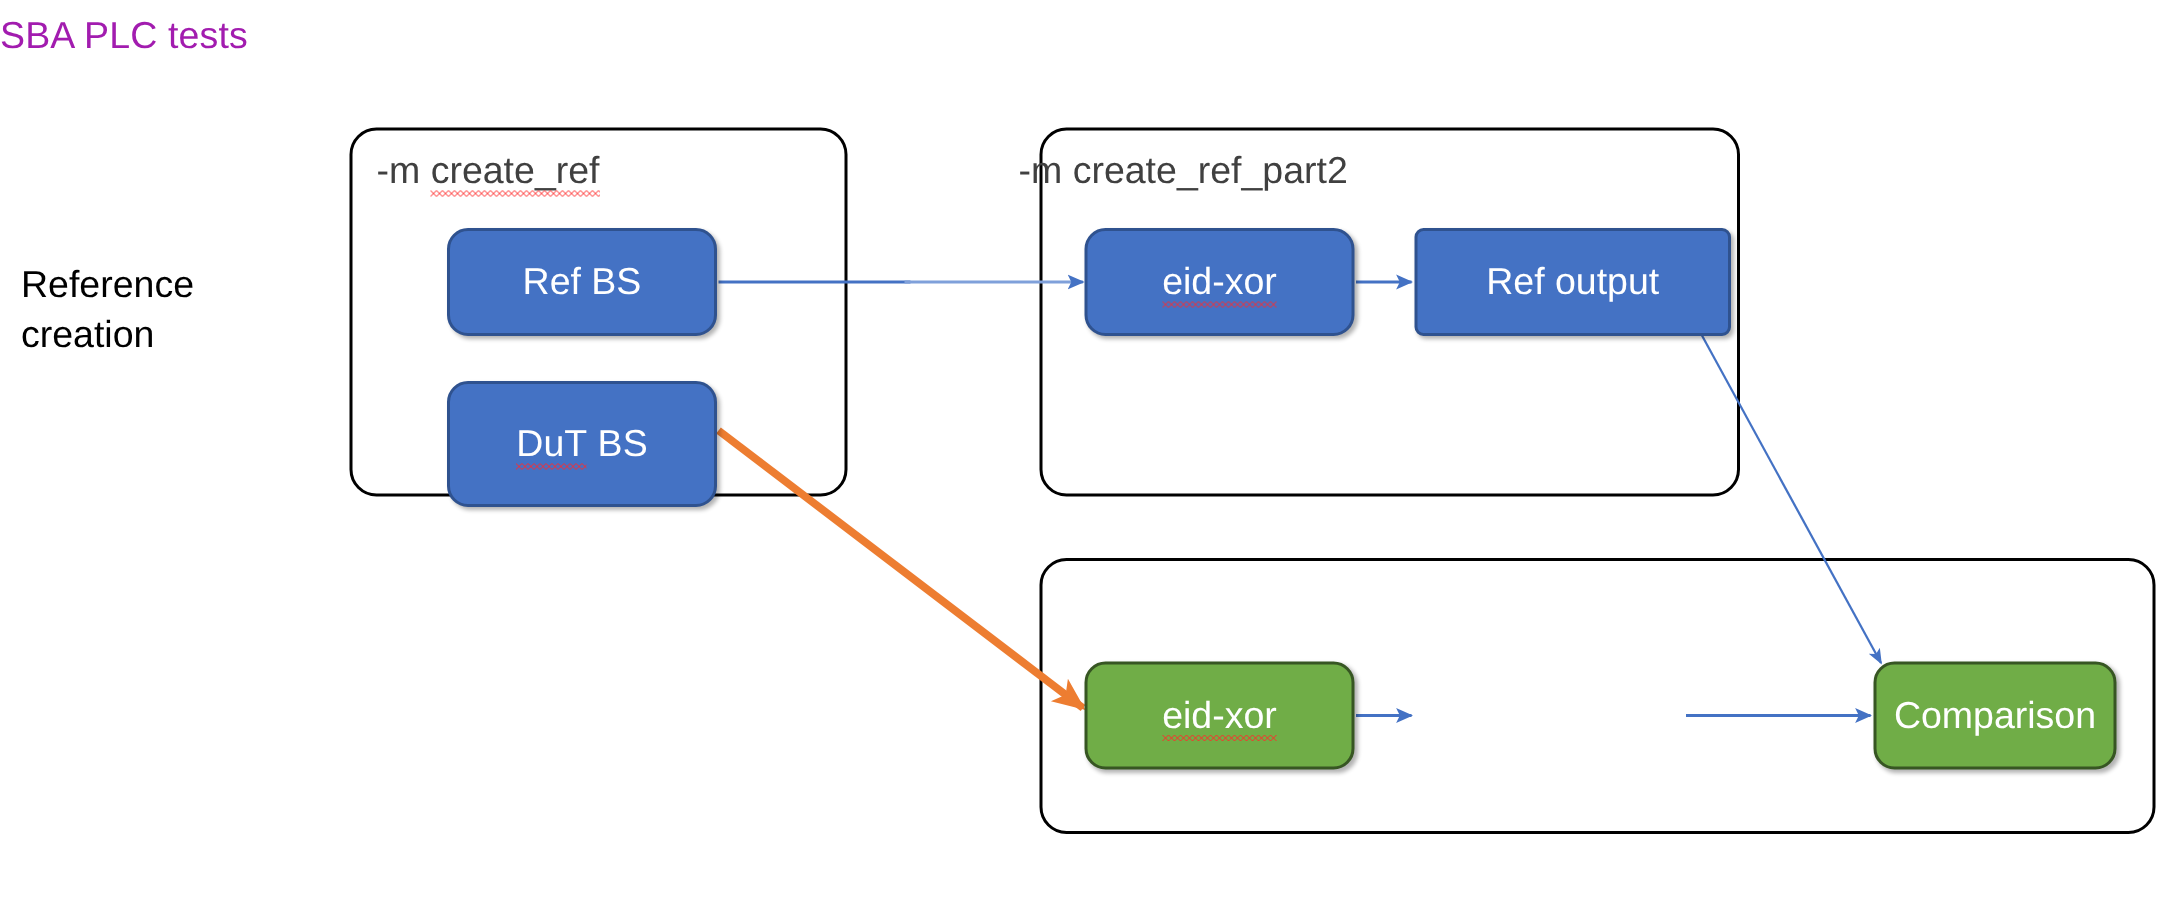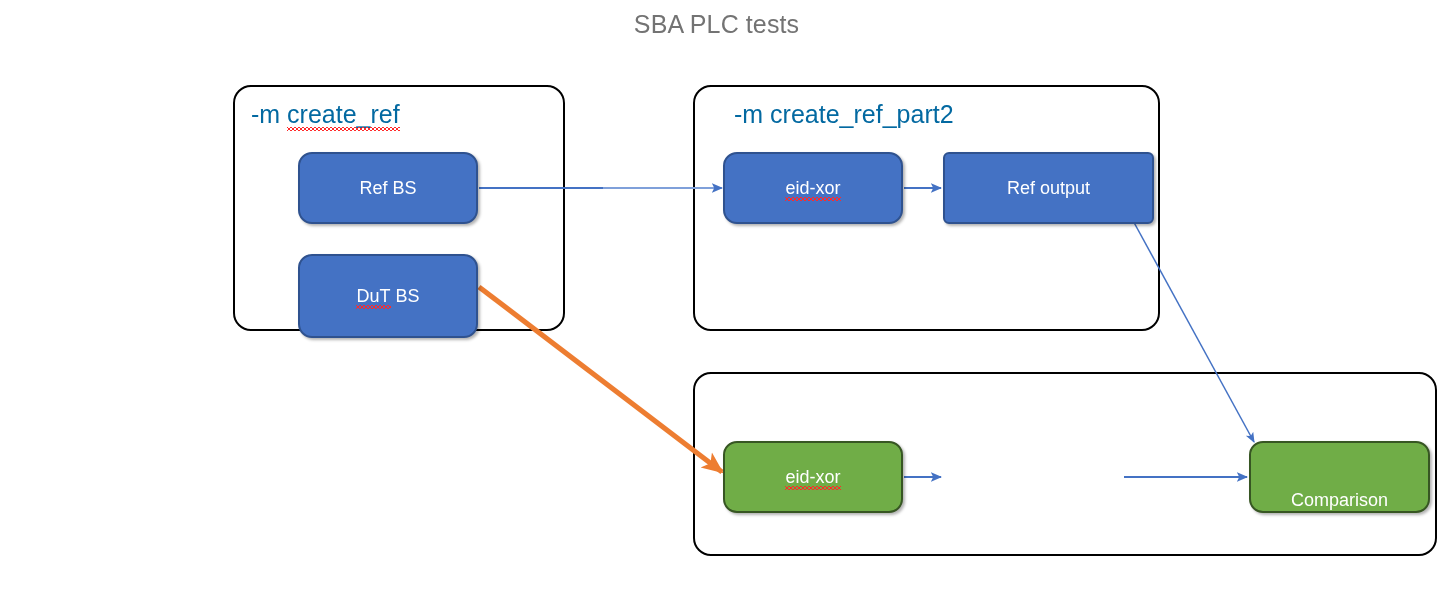--- a/index.html
+++ b/index.html
@@ -15,23 +15,22 @@
     font-family: "Liberation Sans", sans-serif;
     overflow: hidden;
   }
 
   
   #slide-title {
     position: absolute;
     left: 0;
     top: 10px;
     width: 1433px;
-    text-align: center;
     font-size: 25px;
-    color: #737373;
+    color: #a21caf;
     letter-spacing: 0.1px;
   }
 
   
   .row-label {
     position: absolute;
     font-size: 25px;
     color: #000000;
     line-height: 1.32;
     white-space: pre-line;
@@ -47,25 +46,25 @@
     background: transparent;
     box-sizing: border-box;
   }
   #group-create-ref       { left: 233px; top: 85px;  width: 332px; height: 246px; }
   #group-create-ref-part2 { left: 693px; top: 85px;  width: 467px; height: 246px; }
   #group-test-run         { left: 693px; top: 372px; width: 744px; height: 184px; }
 
   .group-label {
     position: absolute;
     font-size: 25px;
-    color: #0369a1;
+    color: #404040;
     white-space: nowrap;
   }
   #group-label-create-ref       { left: 251px; top: 100px; }
-  #group-label-create-ref-part2 { left: 734px; top: 100px; }
+  #group-label-create-ref-part2 { left: 679px; top: 100px; }
 
   
   .sq {
     position: relative;
     display: inline-block;
   }
   .sq::after {
     content: "";
     position: absolute;
     left: 0;
@@ -80,54 +79,56 @@
     pointer-events: none;
   }
 
   
   .node {
     position: absolute;
     box-sizing: border-box;
     display: flex;
     align-items: center;
     justify-content: center;
-    font-size: 18px;
+    font-size: 25px;
     color: #ffffff;
     white-space: nowrap;
     box-shadow: 2px 2px 3px rgba(0,0,0,0.30);
   }
   .node-blue  { background: #4472C4; border: 2px solid #2F528F; }
   .node-green { background: #70AD47; border: 2px solid #375623; }
   .r-lg { border-radius: 14px; }
   .r-sm { border-radius: 6px; }
 
   #node-ref-bs     { left: 298px;  top: 152px; width: 180px; height: 72px; }
   #node-dut-bs     { left: 298px;  top: 254px; width: 180px; height: 84px; }
   #node-eid-xor-ref{ left: 723px;  top: 152px; width: 180px; height: 72px; }
   #node-ref-output { left: 943px;  top: 152px; width: 211px; height: 72px; }
   #node-eid-xor-dut{ left: 723px;  top: 441px; width: 180px; height: 72px; }
   #node-dut-output { left: 943px;  top: 441px; width: 180px; height: 72px; }
-  #node-comparison { left: 1249px; top: 441px; width: 181px; height: 72px; align-items: flex-end; }
+  #node-comparison { left: 1249px; top: 441px; width: 162px; height: 72px; }
 
   
   #connectors {
     position: absolute;
     left: 0; top: 0;
     width: 1449px;
     height: 601px;
     pointer-events: none;
   }
 </style>
 </head>
 <body>
 
 <div id="canvas">
 
   <div id="slide-title">SBA PLC tests</div>
 
+  <div class="row-label" id="row-label-reference">Reference
+creation</div>
 
   <div class="group-box" id="group-create-ref"></div>
   <div class="group-label" id="group-label-create-ref"><span>-m </span><span class="sq">create_ref</span></div>
 
   <div class="group-box" id="group-create-ref-part2"></div>
   <div class="group-label" id="group-label-create-ref-part2"><span>-m </span><span>create_ref_part2</span></div>
 
   <div class="group-box" id="group-test-run"></div>
 
   <svg id="connectors" viewBox="0 0 1449 601" xmlns="http://www.w3.org/2000/svg">

